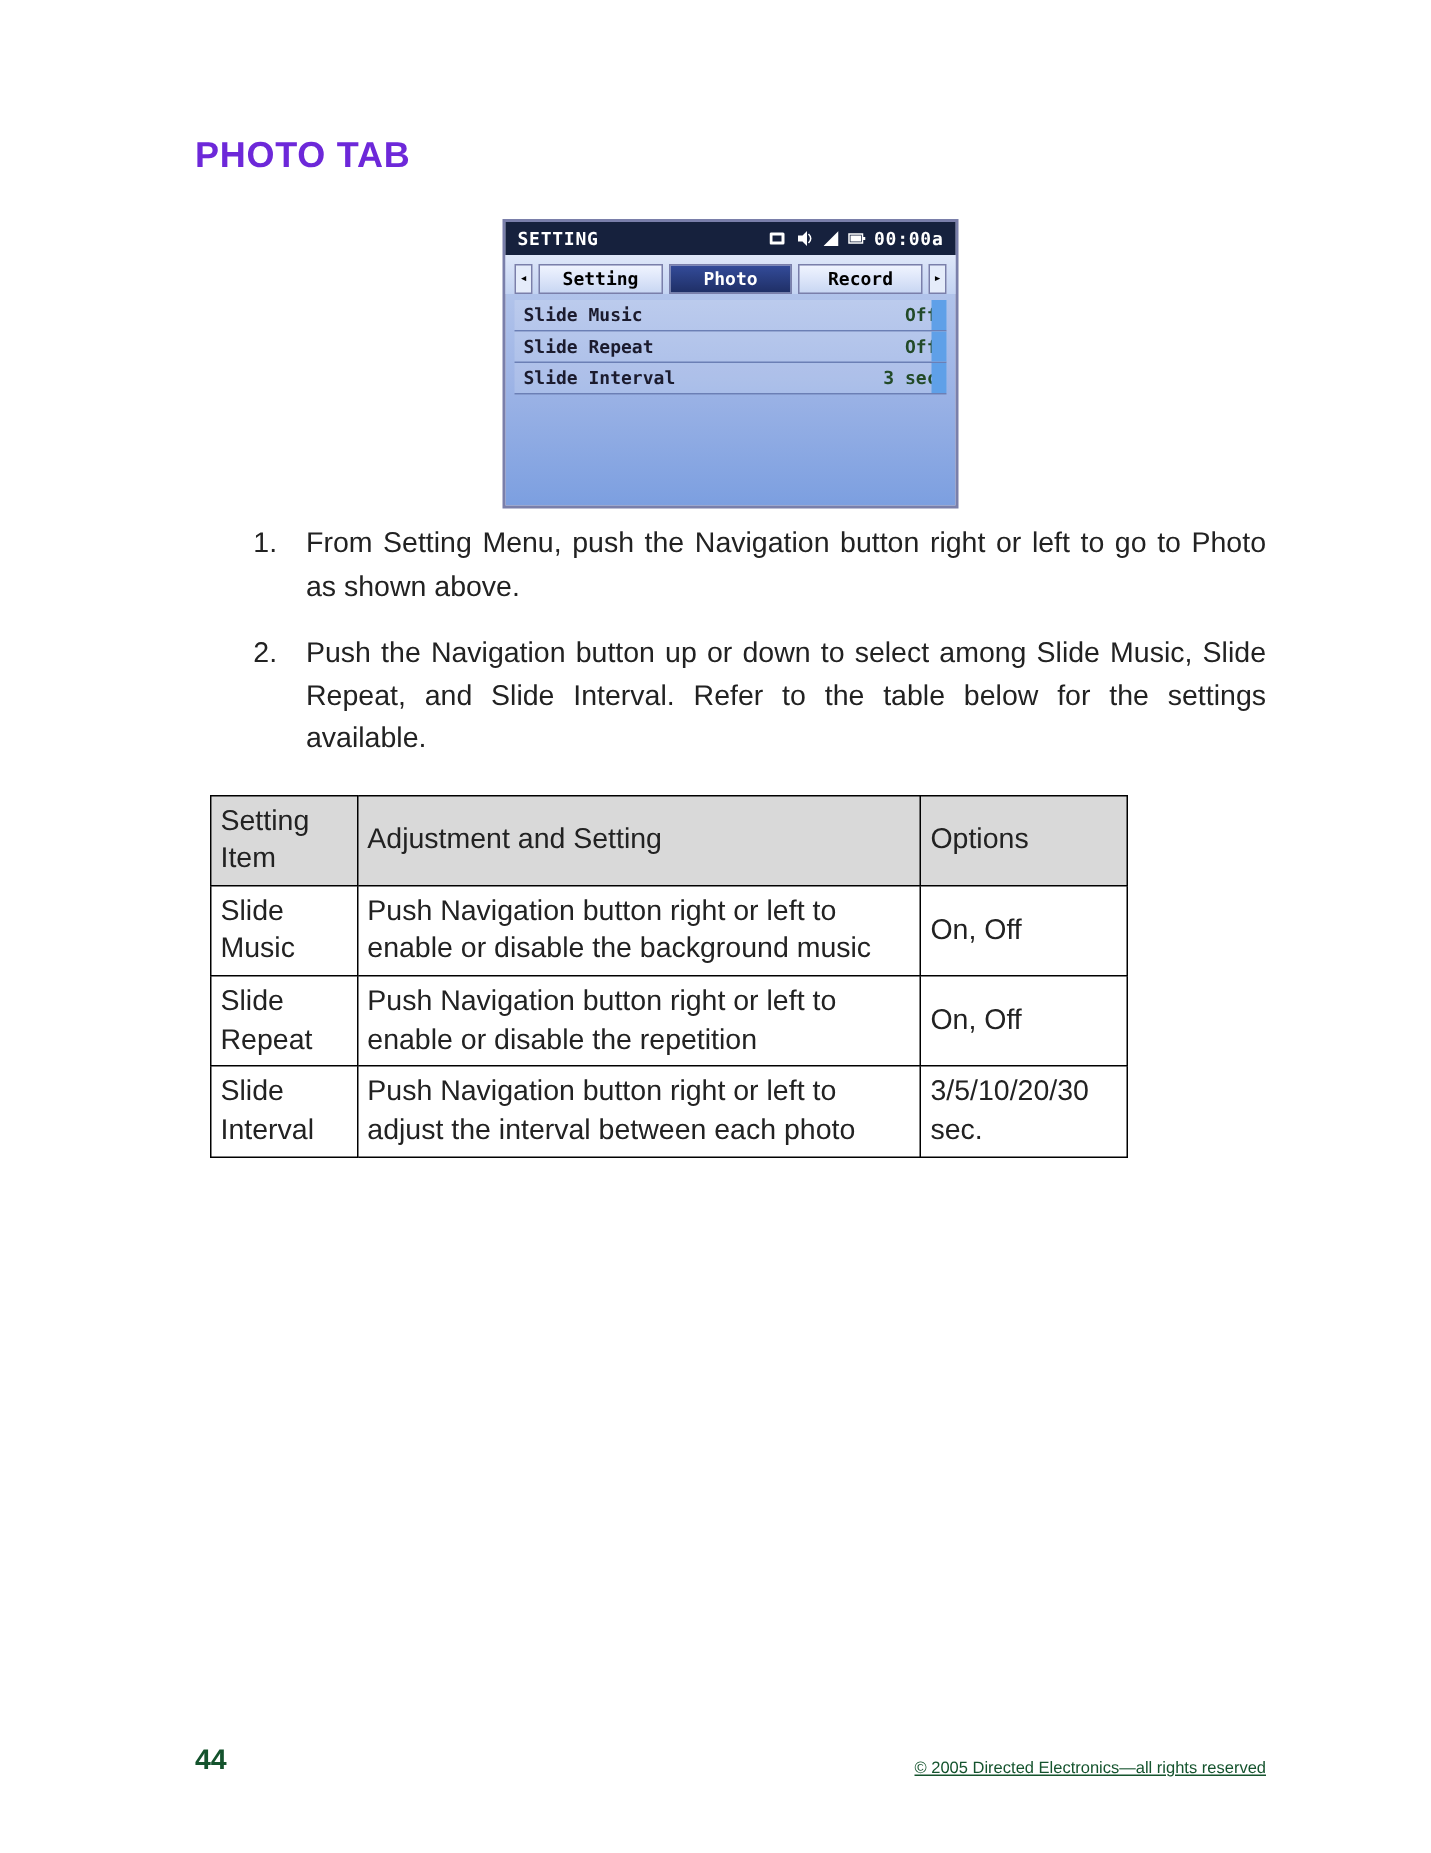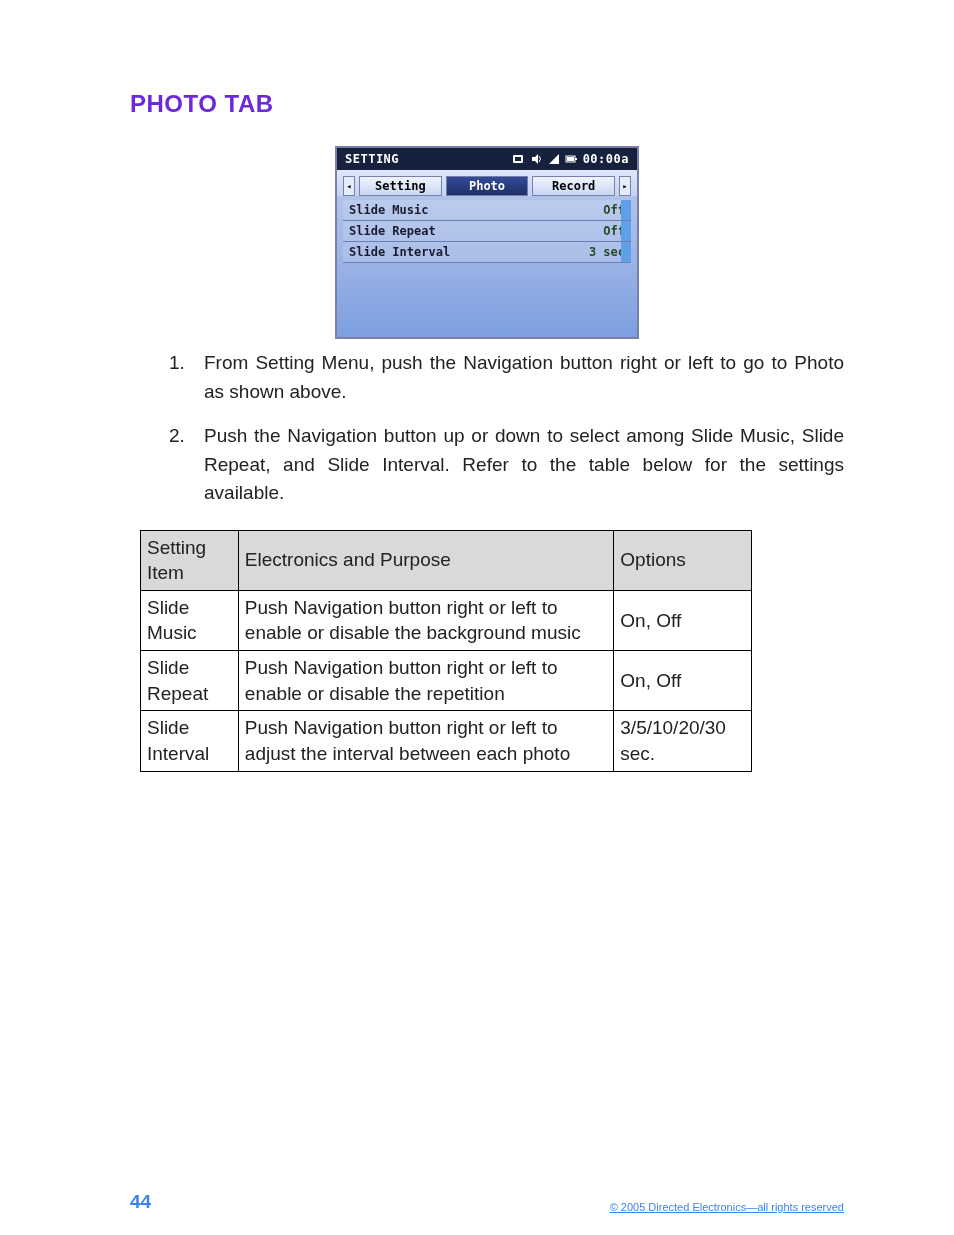--- a/index.html
+++ b/index.html
@@ -131,28 +131,28 @@
     text-align:left;
     vertical-align: middle;
     line-height:1.35;
   }
   .tbl th{
     background:#d9d9d9;
     font-weight:400;
   }
   .footer{
     position:absolute;
-    bottom:22px;
+    bottom:50px;
     left:130px;
     right:110px;
     display:flex;
     justify-content:space-between;
     align-items:flex-end;
     font-size:13px;
-    color:#3b82f6;
+    color:#14532d;
   }
   .footer .pg{
     font-size:19px;
     font-weight:700;
   }
   .footer .copy{
     font-size:11px;
     text-decoration:underline;
   }
 </style>
@@ -224,21 +224,21 @@
 
   <ol class="steps">
     <li>From Setting Menu, push the Navigation button right or left to go to Photo as shown above.</li>
     <li>Push the Navigation button up or down to select among Slide Music, Slide Repeat, and Slide Interval. Refer to the table below for the settings available.</li>
   </ol>
 
   <table class="tbl">
     <thead>
       <tr>
         <th>Setting Item</th>
-        <th>Electronics and Purpose</th>
+        <th>Adjustment and Setting</th>
         <th>Options</th>
       </tr>
     </thead>
     <tbody>
       <tr>
         <td>Slide Music</td>
         <td>Push Navigation button right or left to enable or disable the background music</td>
         <td>On, Off</td>
       </tr>
       <tr>

